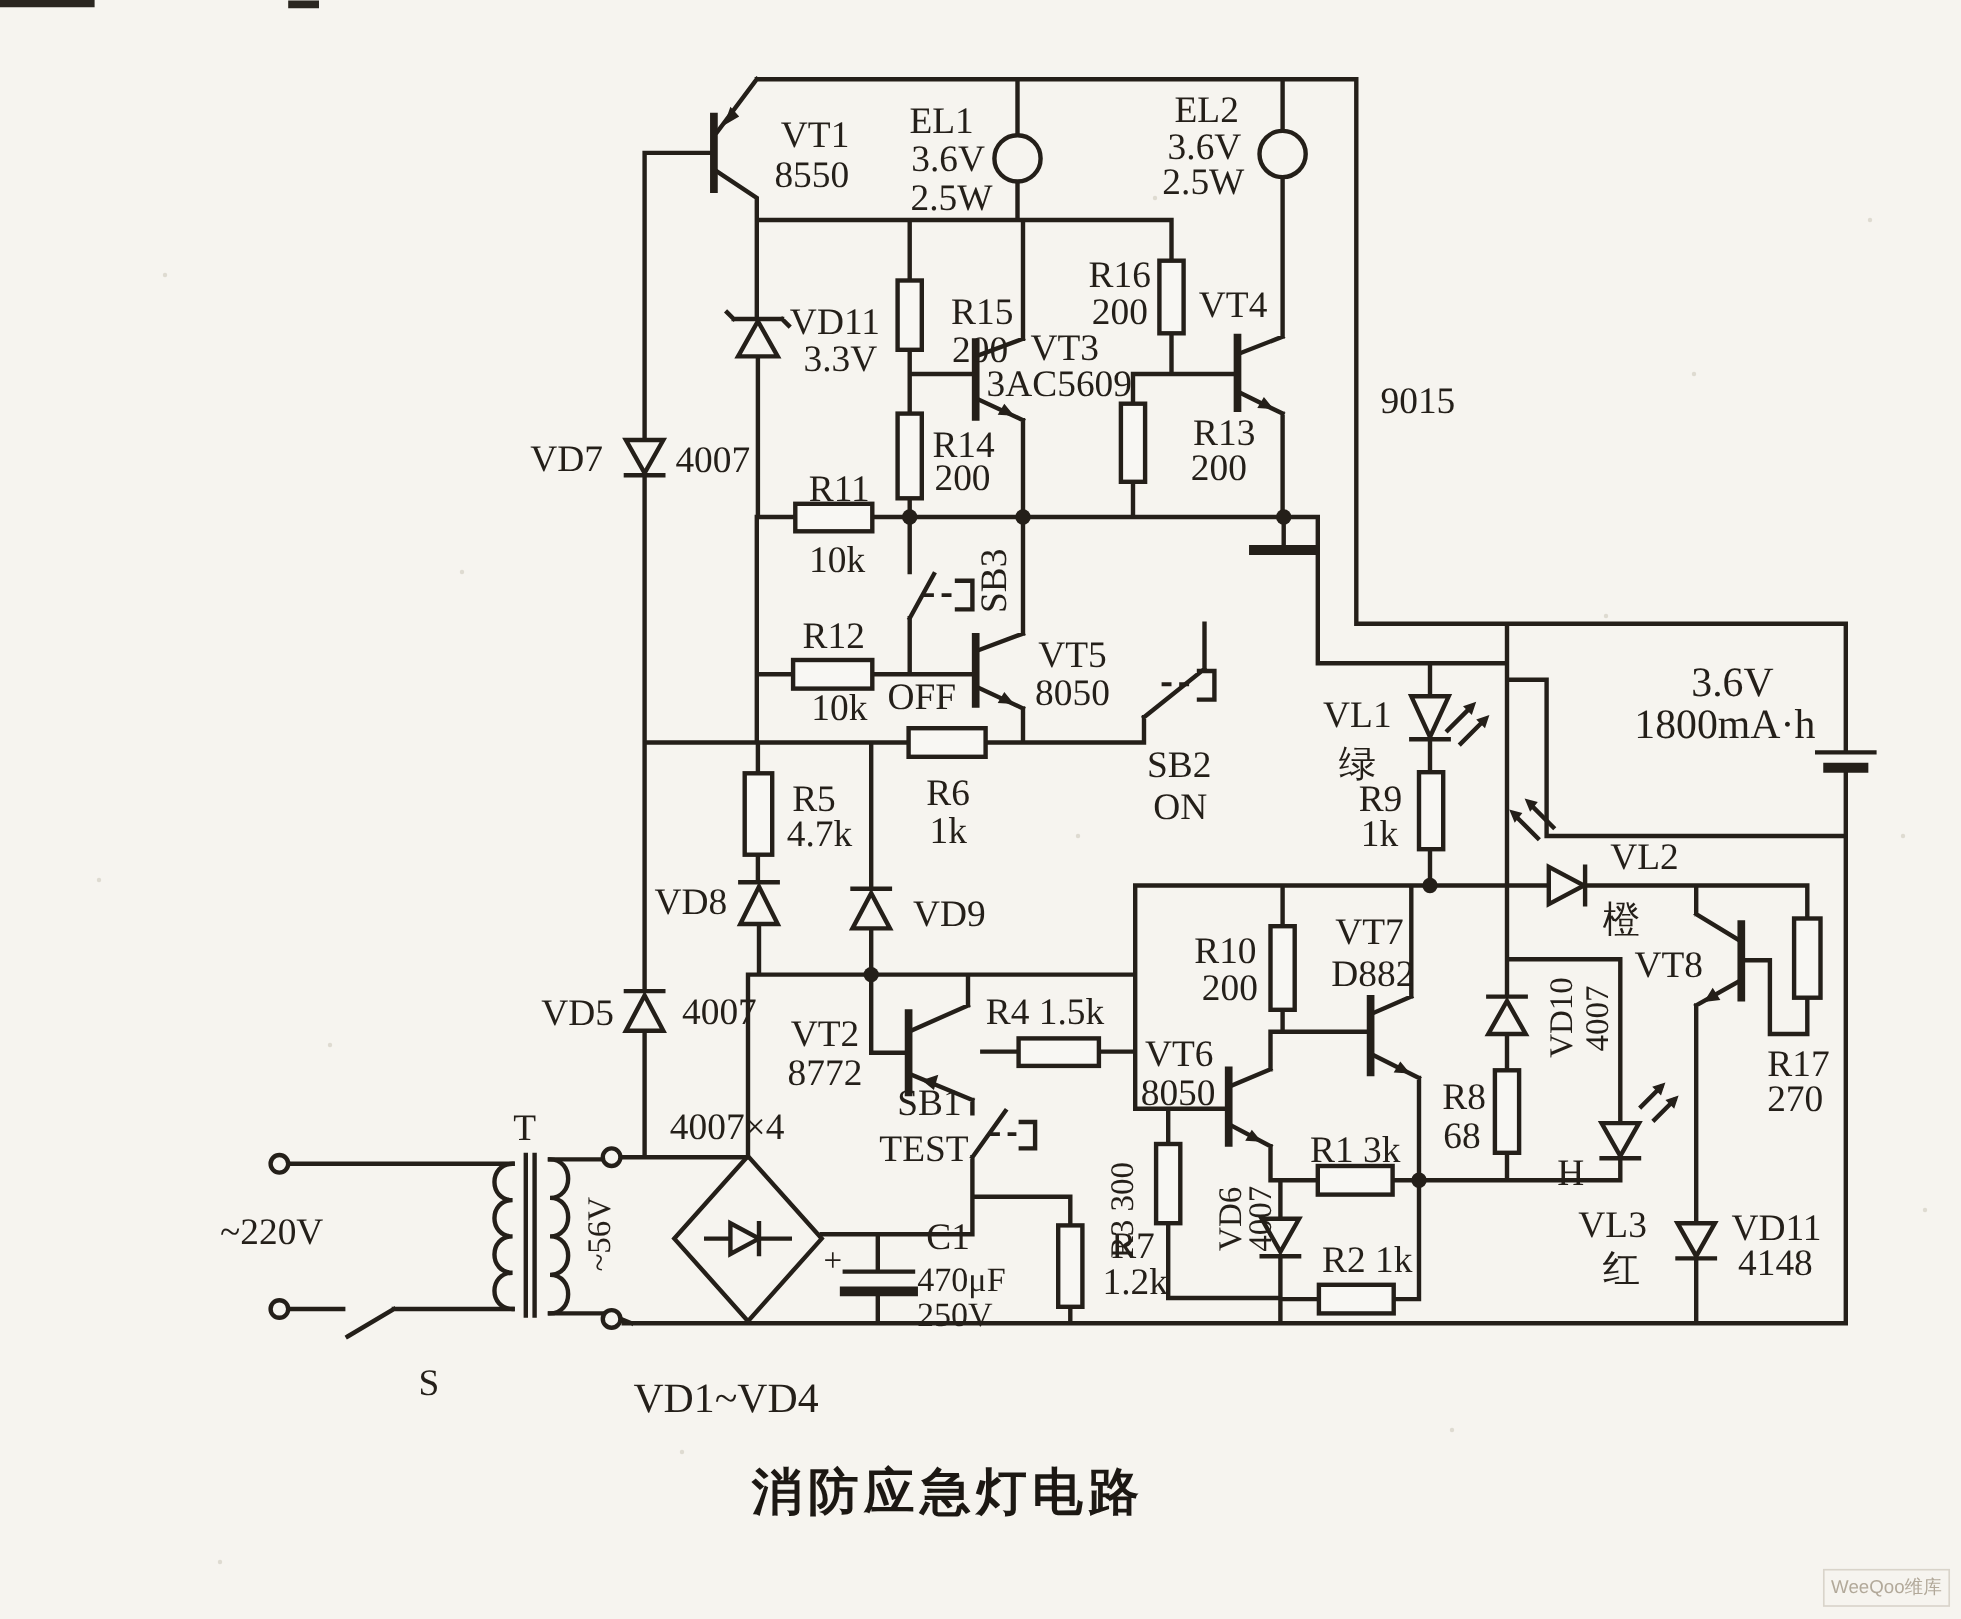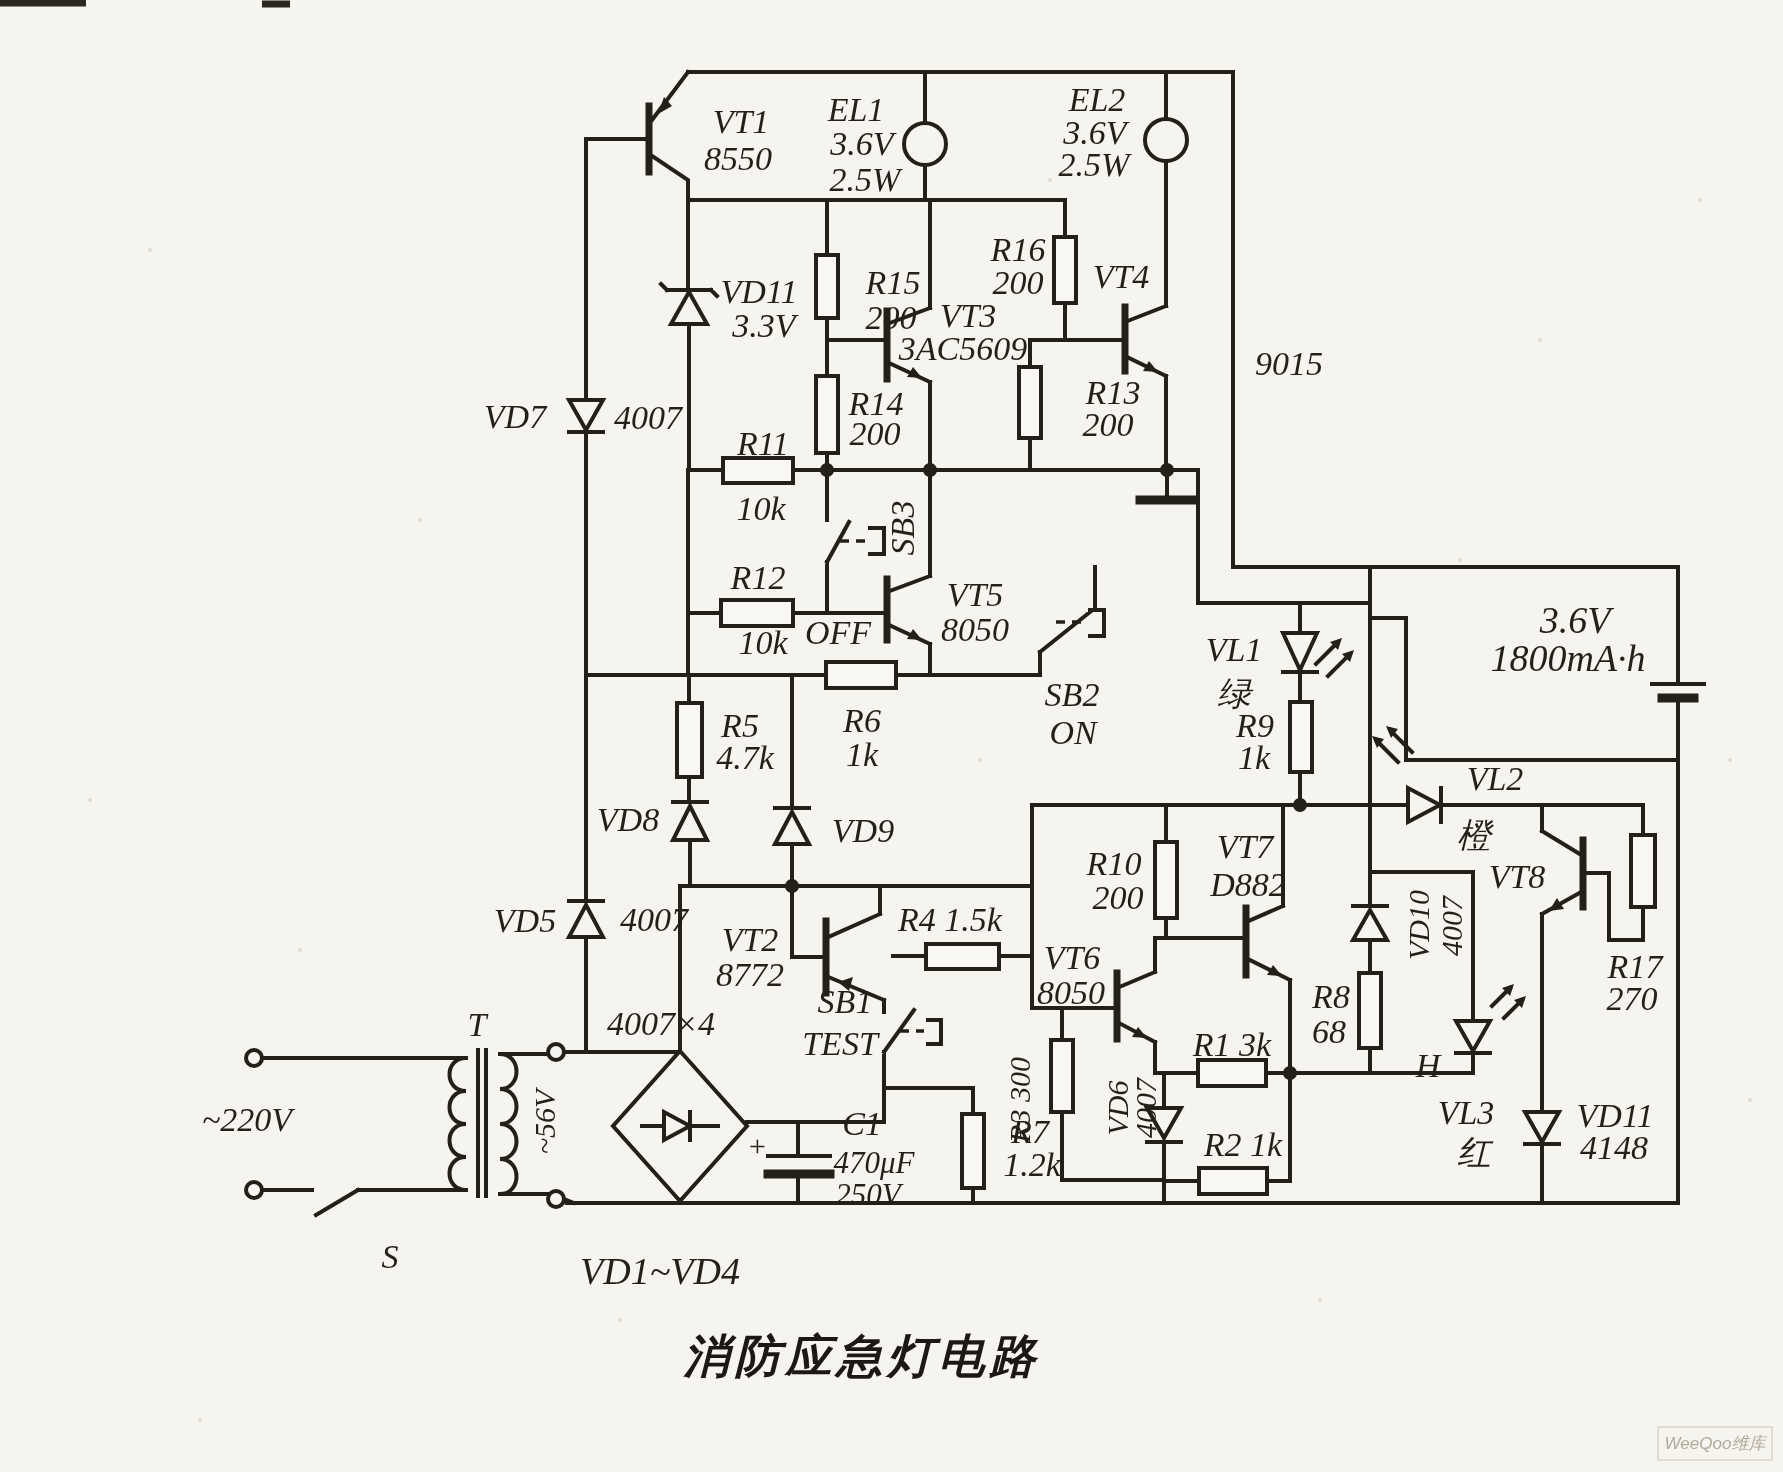--- a/index.html
+++ b/index.html
@@ -1,17 +1,17 @@
 <!DOCTYPE html>
 <html><head>
 <meta charset="utf-8">
 <style>
   html,body{margin:0;padding:0;background:#e8e6e0;}
   .page{position:relative;width:1783px;height:1472px;background:#f6f4ef;overflow:hidden;
-        font-family:"Liberation Serif",serif;font-style:italic;}
+        font-family:"Liberation Serif",serif;}
   svg{position:absolute;left:0;top:0;}
   .w   {fill:none;stroke:#241f19;stroke-width:4;stroke-linecap:square;stroke-linejoin:miter;}
   .w6  {fill:none;stroke:#241f19;stroke-width:7;stroke-linecap:square;}
   .wt  {fill:none;stroke:#241f19;stroke-width:9;stroke-linecap:square;}
   .tri {fill:#f6f4ef;stroke:#241f19;stroke-width:4;stroke-linejoin:miter;}
   .arr {fill:#241f19;stroke:none;}
   .res {fill:#f8f7f3;stroke:#241f19;stroke-width:4;}
   .dot {fill:#241f19;stroke:none;}
   .term{fill:#f6f4ef;stroke:#241f19;stroke-width:4;}
   .dash{fill:none;stroke:#241f19;stroke-width:3.5;stroke-dasharray:9 7;}

